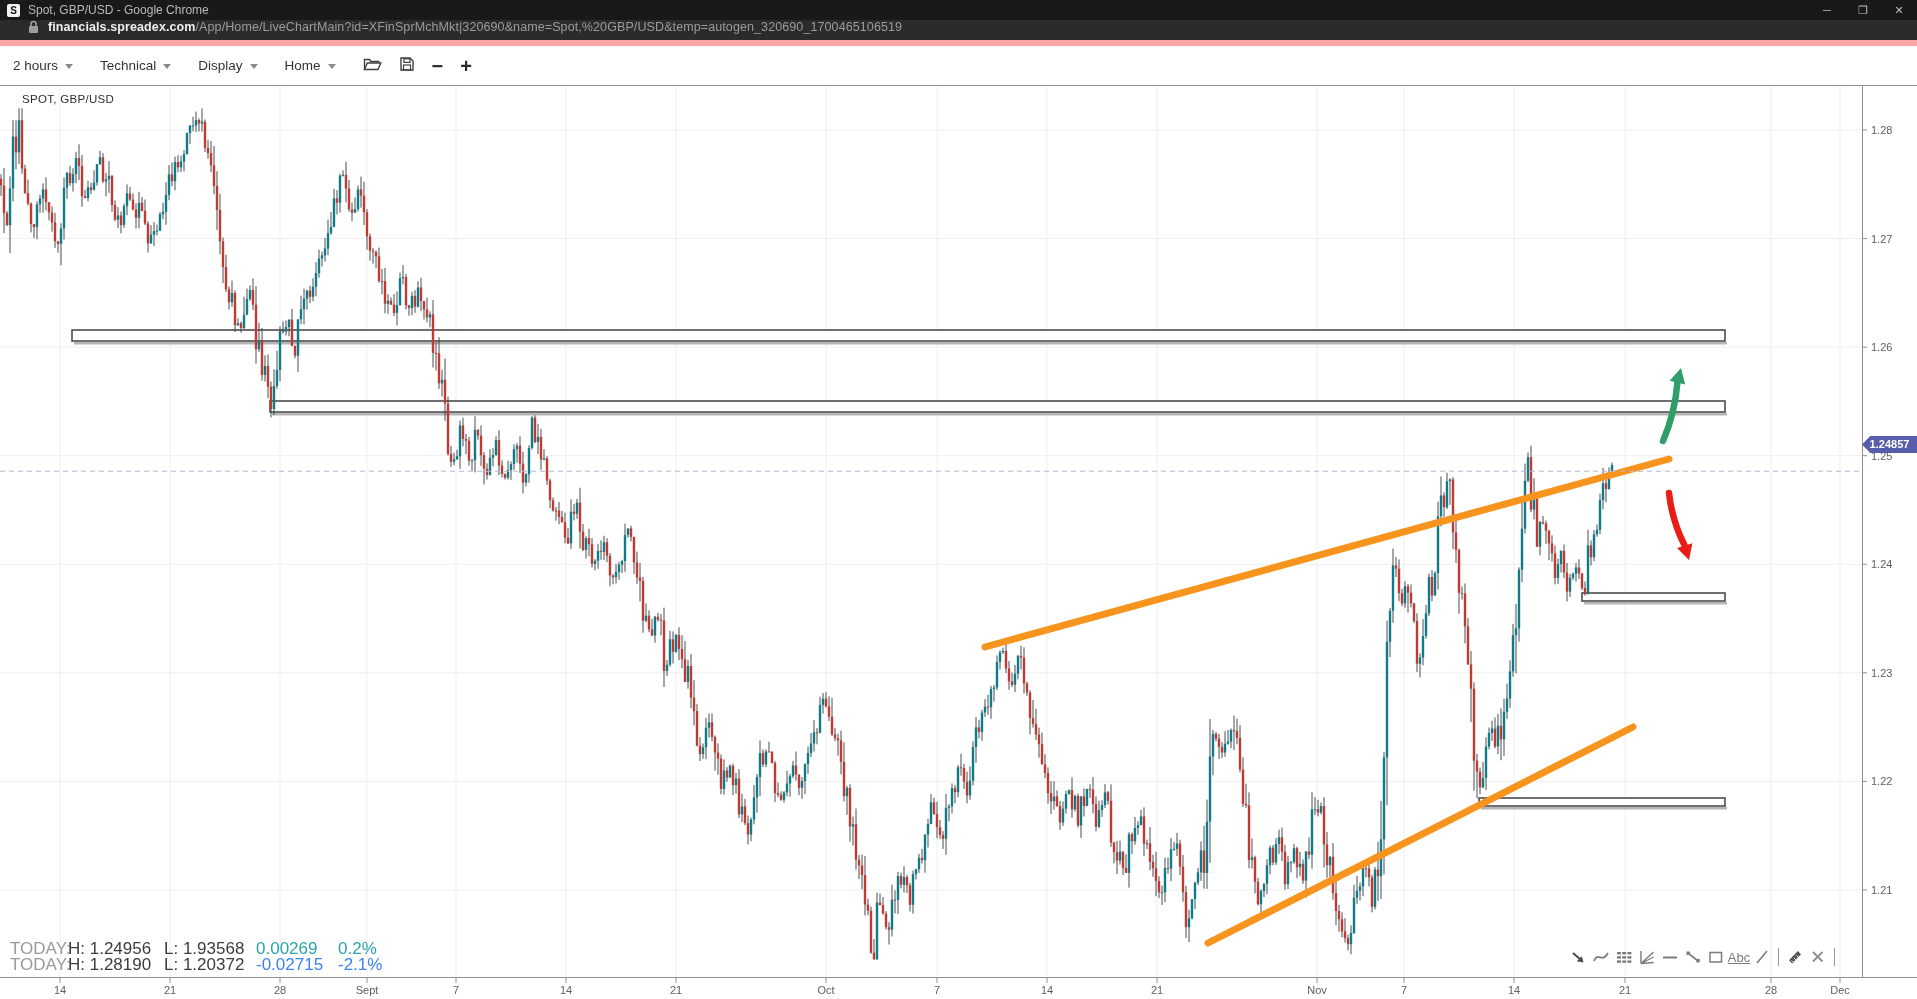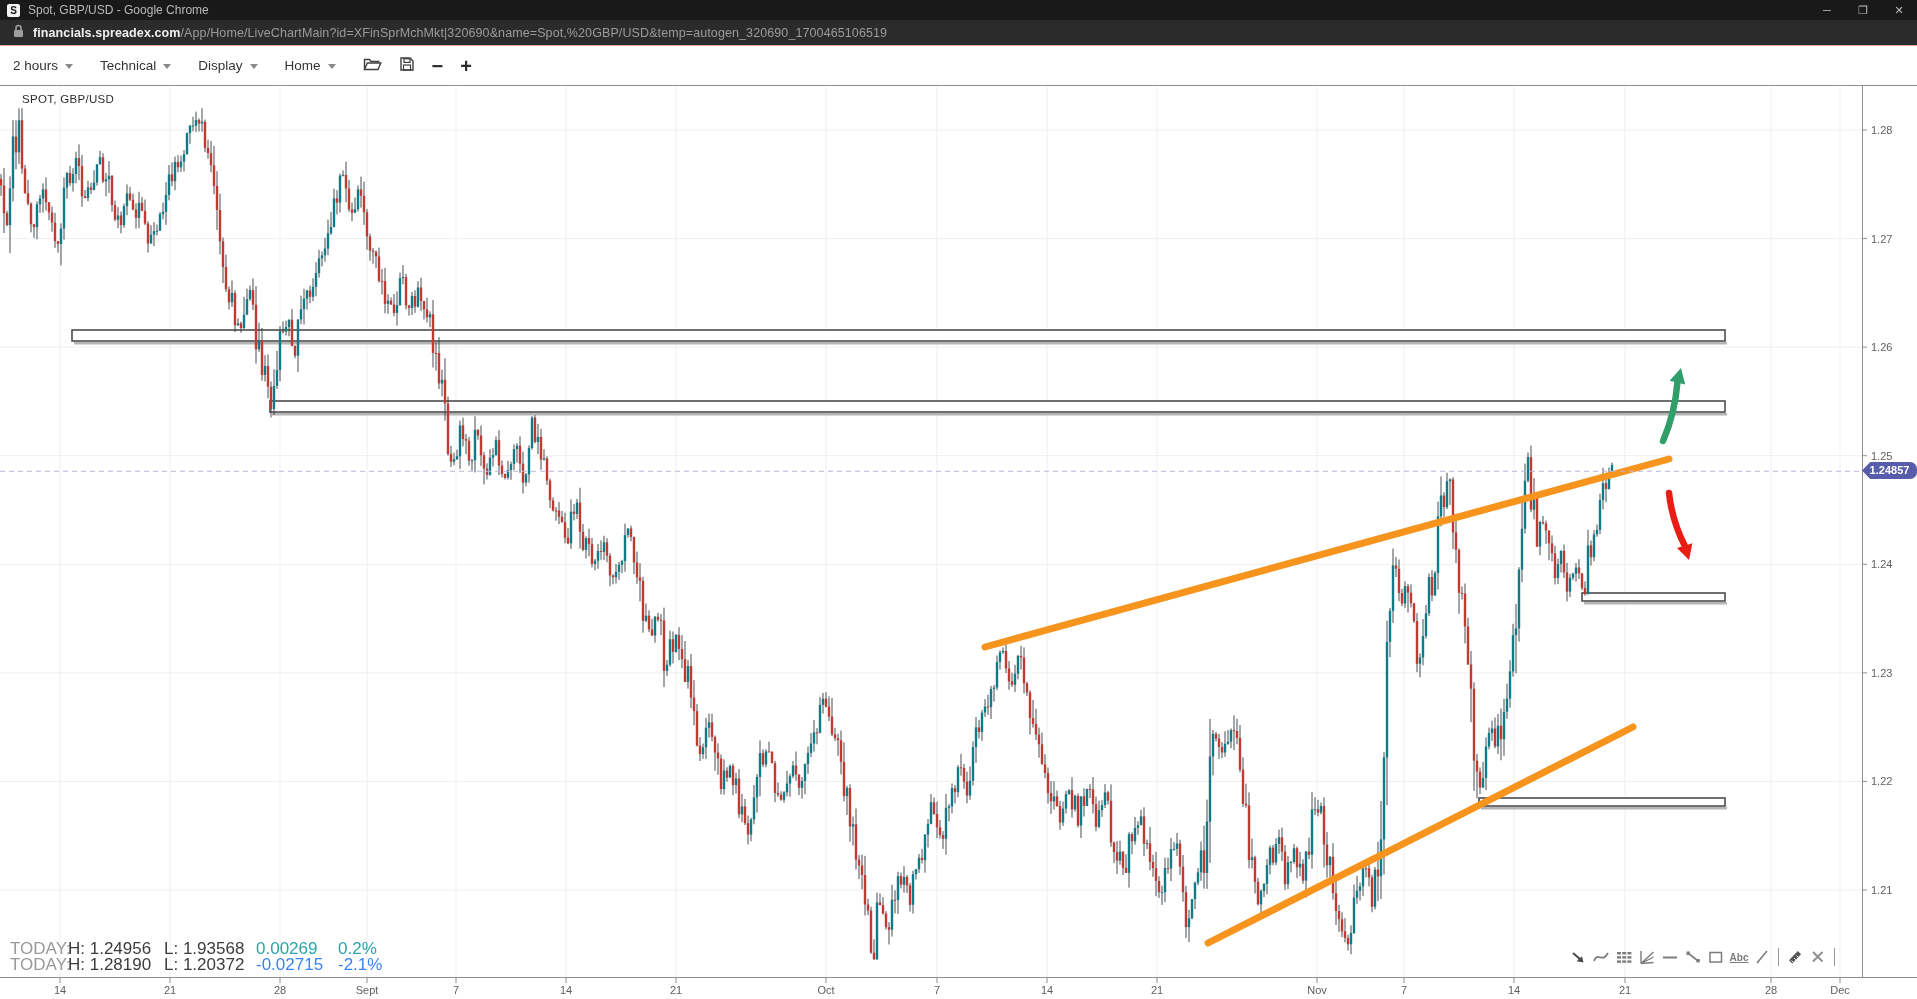--- a/index.html
+++ b/index.html
@@ -9,21 +9,21 @@
   
   #titlebar{position:absolute;left:0;top:0;width:100%;height:20px;background:#191919;
             display:flex;align-items:center;padding-left:7px;box-sizing:border-box}
   #app-logo{width:13px;height:13px;background:#f2f2f2;color:#16161a;font-size:10px;font-weight:bold;
             line-height:13px;text-align:center;border-radius:2px;flex:0 0 auto}
   #window-title{color:#b9b9b9;font-size:12px;margin-left:8px;white-space:nowrap}
   #win-controls{margin-left:auto;display:flex;color:#bdbdbd;font-size:11px}
   #win-controls span{width:36px;text-align:center;line-height:20px;cursor:default}
 
   #urlbar{position:absolute;left:0;top:20px;width:100%;height:26px;background:#2b2b2b;
-          border-bottom:1px solid #fca5a5;display:flex;align-items:center;padding-left:13px;box-sizing:border-box}
+          border-bottom:6px solid #fca5a5;display:flex;padding-left:28px;box-sizing:border-box}
   #url-text{font-size:12.5px;margin-left:9px;white-space:nowrap;letter-spacing:.1px}
   .url-domain{color:#efefef;font-weight:bold}
   .url-path{color:#9b9b9b}
 
   
   #toolbar{position:absolute;left:0;top:46px;width:100%;height:39px;background:#fff;
            display:flex;align-items:center;padding-left:13px;box-sizing:border-box}
   .menu-item{display:flex;align-items:center;margin-right:27px;font-size:13.5px;font-weight:normal;
              color:#333;cursor:default}
   .caret{width:0;height:0;border-left:4px solid transparent;border-right:4px solid transparent;
@@ -42,21 +42,21 @@
   #legend{position:absolute;left:10px;top:941px;font-size:17px;line-height:16px}
   .lg-row{display:grid;grid-template-columns:58px 96px 92px 82px 46px}
   .lg-label{color:#9a9a9a}
   .lg-val{color:#3c3c3c}
   .lg-up{color:#2aa4ad}
   .lg-down{color:#3b82f6}
 
   #draw-toolbar{position:absolute;left:1568px;top:947px;display:flex;align-items:center}
   .dt{width:20px;height:20px;display:flex;align-items:center;justify-content:center;margin-right:3px}
   .dt-sep{width:1px;height:18px;background:#9a9a9a;margin:0 6px 0 3px}
-  #text-tool-label{font-size:10px;color:#7c7c7c;text-decoration:underline;font-weight:bold}
+  #text-tool-label{font-size:13px;color:#7c7c7c;text-decoration:underline;font-weight:normal}
 </style>
 </head>
 <body>
 
 <div id="titlebar">
   <span id="app-logo">S</span>
   <span id="window-title">Spot, GBP/USD - Google Chrome</span>
   <div id="win-controls">
     <span>─</span>
     <span>❐</span>
@@ -1283,21 +1283,21 @@
     <line x1="1625" y1="978" x2="1625" y2="983" stroke="#8f8f8f" stroke-width="1"></line>
     <text x="1625" y="994" fill="#606060" font-size="11" text-anchor="middle" font-family="&quot;Liberation Sans&quot;,sans-serif">21</text>
     <line x1="1771" y1="978" x2="1771" y2="983" stroke="#8f8f8f" stroke-width="1"></line>
     <text x="1771" y="994" fill="#606060" font-size="11" text-anchor="middle" font-family="&quot;Liberation Sans&quot;,sans-serif">28</text>
     <line x1="1840" y1="978" x2="1840" y2="983" stroke="#8f8f8f" stroke-width="1"></line>
     <text x="1840" y="994" fill="#606060" font-size="11" text-anchor="middle" font-family="&quot;Liberation Sans&quot;,sans-serif">Dec</text>
   </svg>
 
 <div id="chart-title">SPOT, GBP/USD</div>
 
-<div id="price-badge" style="top: 462px; border-radius: 7px;">1.24857</div>
+<div id="price-badge" style="top: 436px;">1.24857</div>
 
 <div id="legend">
   <div class="lg-row">
     <span class="lg-label">TODAY:</span>
     <span class="lg-val">H: 1.24956</span>
     <span class="lg-val">L: 1.93568</span>
     <span class="lg-up">0.00269</span>
     <span class="lg-up">0.2%</span>
   </div>
   <div class="lg-row">

